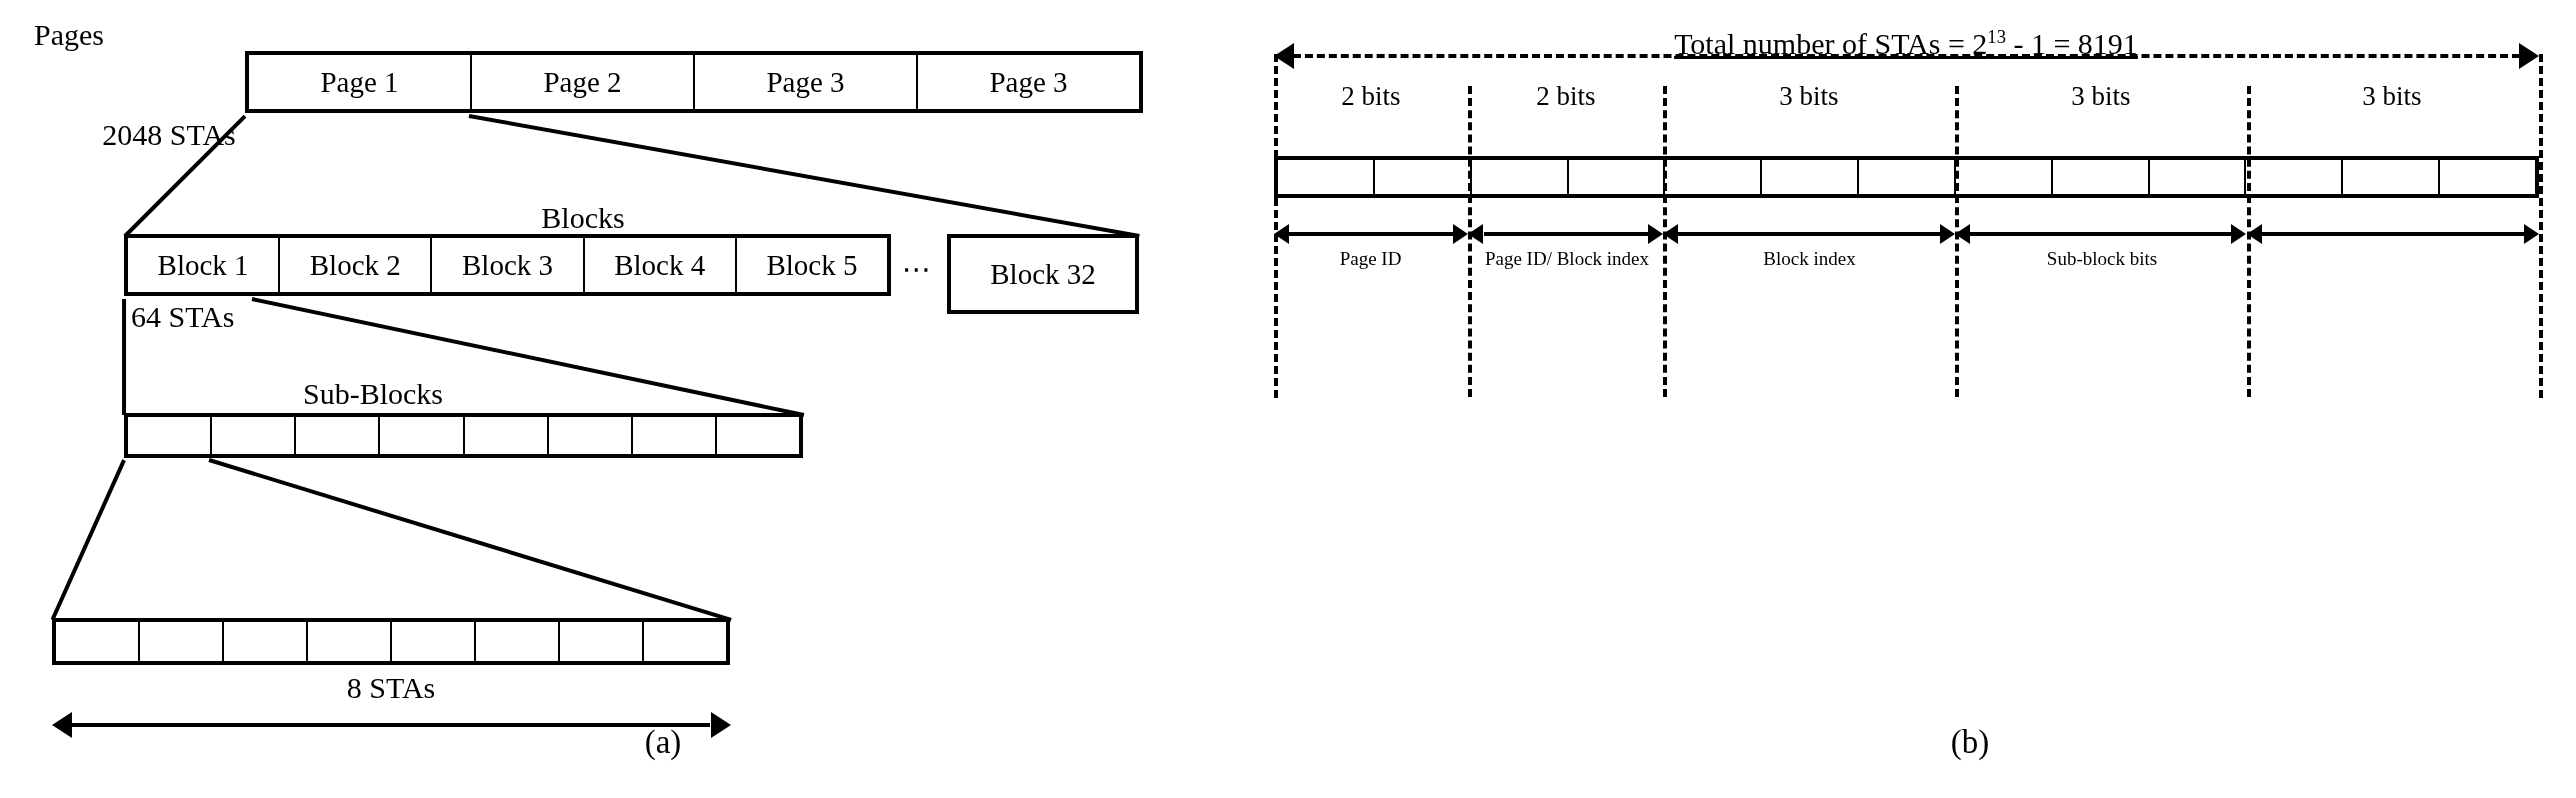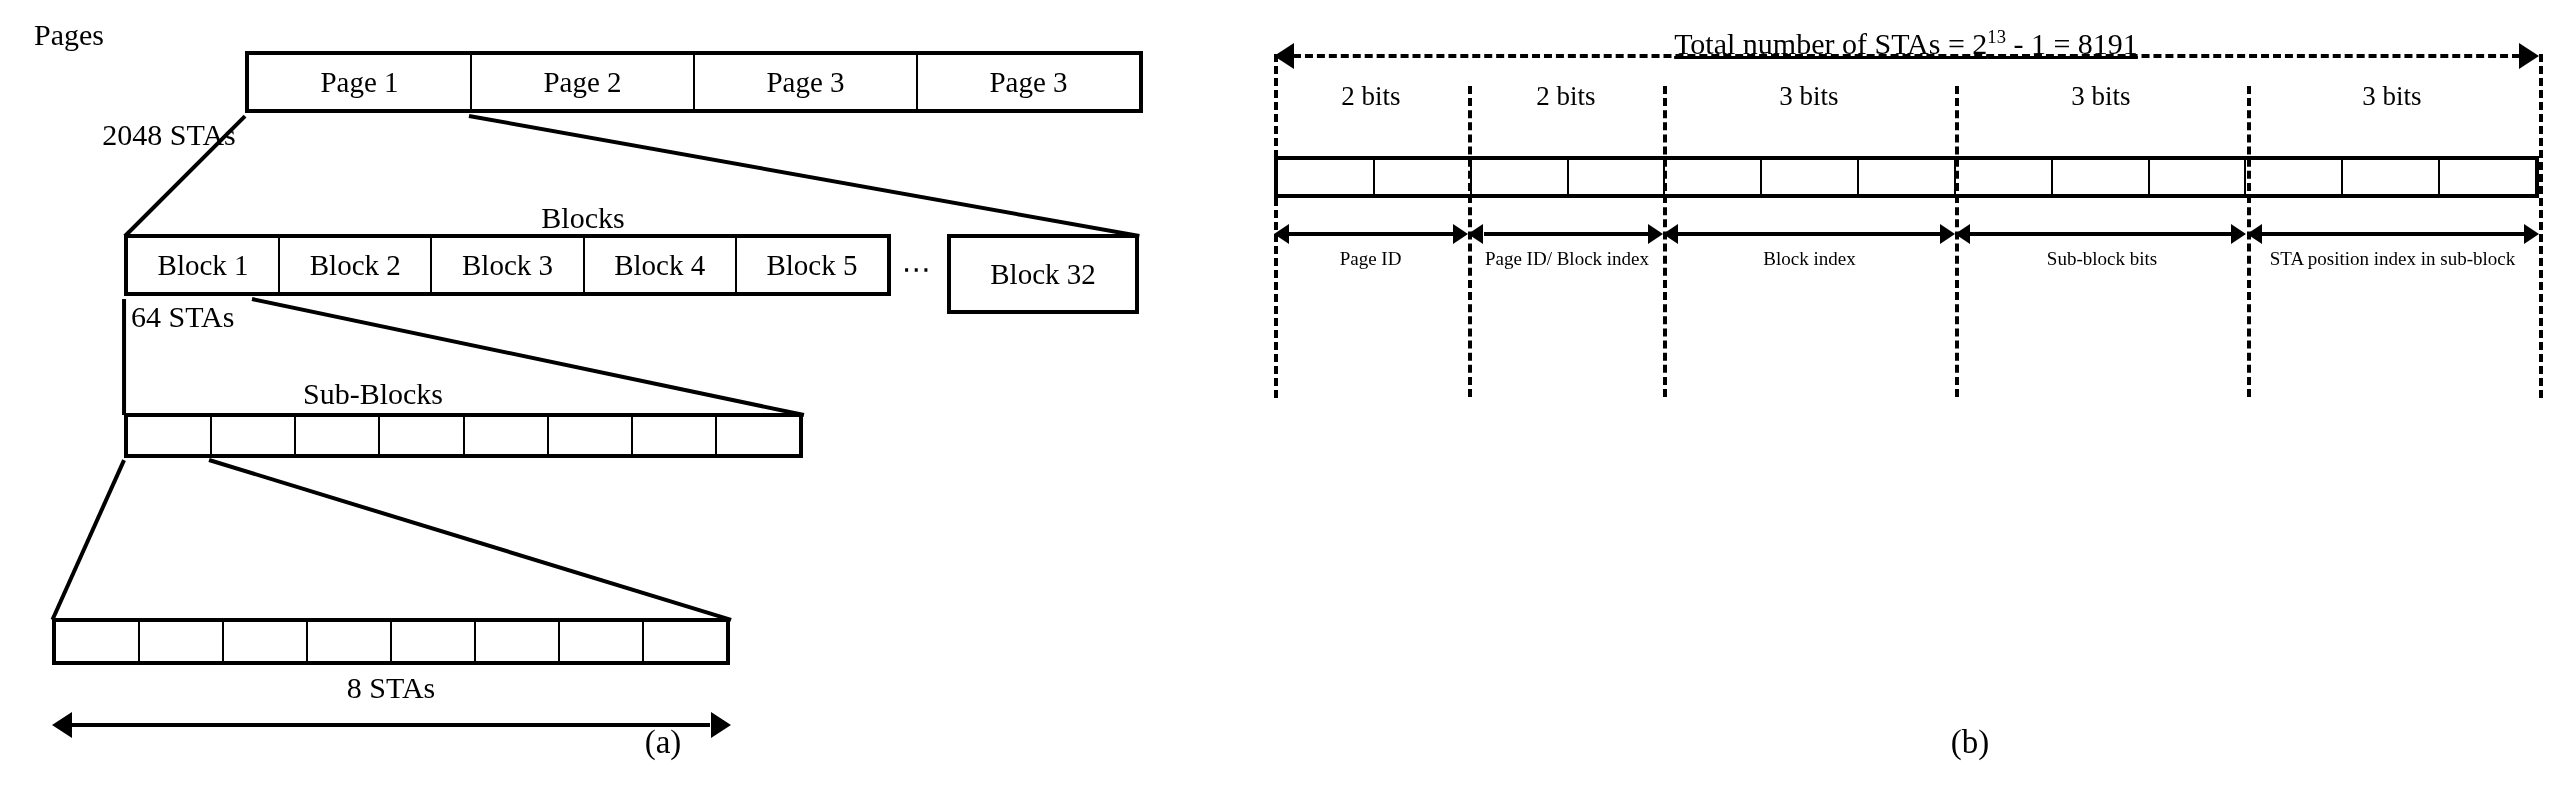--- a/index.html
+++ b/index.html
@@ -289,19 +289,18 @@
     <div class="arrow-r-sm" style="left:2231px;top:224px;"></div>
 
     <div class="hsolid" style="left:2262px;top:232px;width:262px;"></div>
     <div class="arrow-l-sm" style="left:2247px;top:224px;"></div>
     <div class="arrow-r-sm" style="left:2524px;top:224px;"></div>
 
     <div class="txt field-label" style="left:1282px;top:248px;width:177px;">Page ID</div>
     <div class="txt field-label" style="left:1484px;top:248px;width:166px;">Page ID/ Block index</div>
     <div class="txt field-label" style="left:1693px;top:248px;width:233px;">Block index</div>
     <div class="txt field-label" style="left:1974px;top:248px;width:256px;">Sub-block bits</div>
-    <div class="txt field-label" style="left:2261px;top:248px;width:263px;">STA position index in sub-block</div>
 
     <div class="txt panel-label ctr" style="left:1970px;top:726px;">(b)</div>
   </div>
 
 </div>
 
 
 </body></html>

